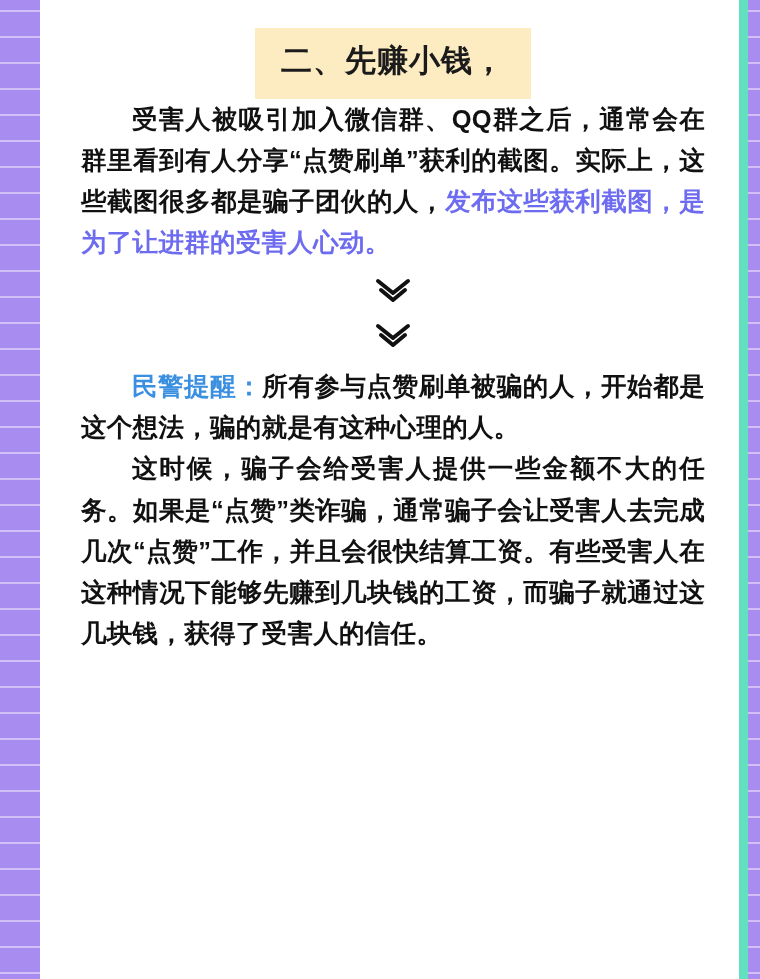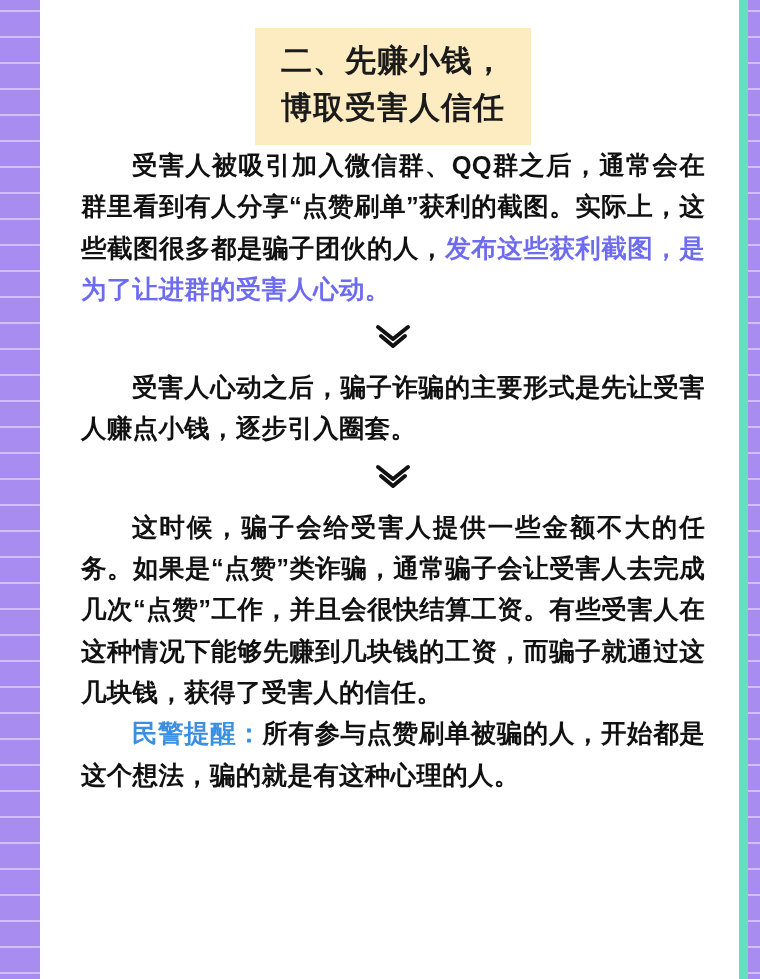--- a/index.html
+++ b/index.html
@@ -210,48 +210,44 @@
     <div class="stripe" style="top: 946px;"></div>
     <div class="stripe" style="top: 972px;"></div>
   </div>
 
 <div class="page">
   <div class="content">
 
     <div class="heading-wrap">
       <div class="heading">
         <span class="line">二、先赚小钱，</span>
-        <span class="line">博取受害人信任</span>
       </div>
     </div>
 
     <p class="para para-indent block-1">
       <span>受害人被吸引加入微信群、QQ群之后，通常会在群里看到有人分享“点赞刷单”获利的截图。实际上，这些截图很多都是骗子团伙的人，</span><span class="hl-purple">发布这些获利截图，是为了让进群的受害人心动。</span>
     </p>
 
     <div class="chev">
       <svg width="40" height="26" viewBox="0 0 40 26" aria-hidden="true">
         <path d="M5 3 L20 15 L35 3" fill="none" stroke="#111111" stroke-width="4" stroke-linecap="round" stroke-linejoin="round"></path>
         <path d="M8 12 L20 22 L32 12" fill="none" stroke="#111111" stroke-width="4" stroke-linecap="round" stroke-linejoin="round"></path>
       </svg>
     </div>
 
-    <p class="para para-indent block-2">
-      <span>受害人心动之后，骗子诈骗的主要形式是先让受害人赚点小钱，逐步引入圈套。</span>
-    </p>
 
     <div class="chev">
       <svg width="40" height="26" viewBox="0 0 40 26" aria-hidden="true">
         <path d="M5 3 L20 15 L35 3" fill="none" stroke="#111111" stroke-width="4" stroke-linecap="round" stroke-linejoin="round"></path>
         <path d="M8 12 L20 22 L32 12" fill="none" stroke="#111111" stroke-width="4" stroke-linecap="round" stroke-linejoin="round"></path>
       </svg>
     </div>
 
+    <p class="para para-indent block-4">
+      <span class="hl-blue">民警提醒：</span><span>所有参与点赞刷单被骗的人，开始都是这个想法，骗的就是有这种心理的人。</span>
+    </p>
+
     <p class="para para-indent block-3">
       <span>这时候，骗子会给受害人提供一些金额不大的任务。如果是“点赞”类诈骗，通常骗子会让受害人去完成几次“点赞”工作，并且会很快结算工资。有些受害人在这种情况下能够先赚到几块钱的工资，而骗子就通过这几块钱，获得了受害人的信任。</span>
     </p>
 
-    <p class="para para-indent block-4">
-      <span class="hl-blue">民警提醒：</span><span>所有参与点赞刷单被骗的人，开始都是这个想法，骗的就是有这种心理的人。</span>
-    </p>
-
   </div>
 </div>
 
 </body></html>

